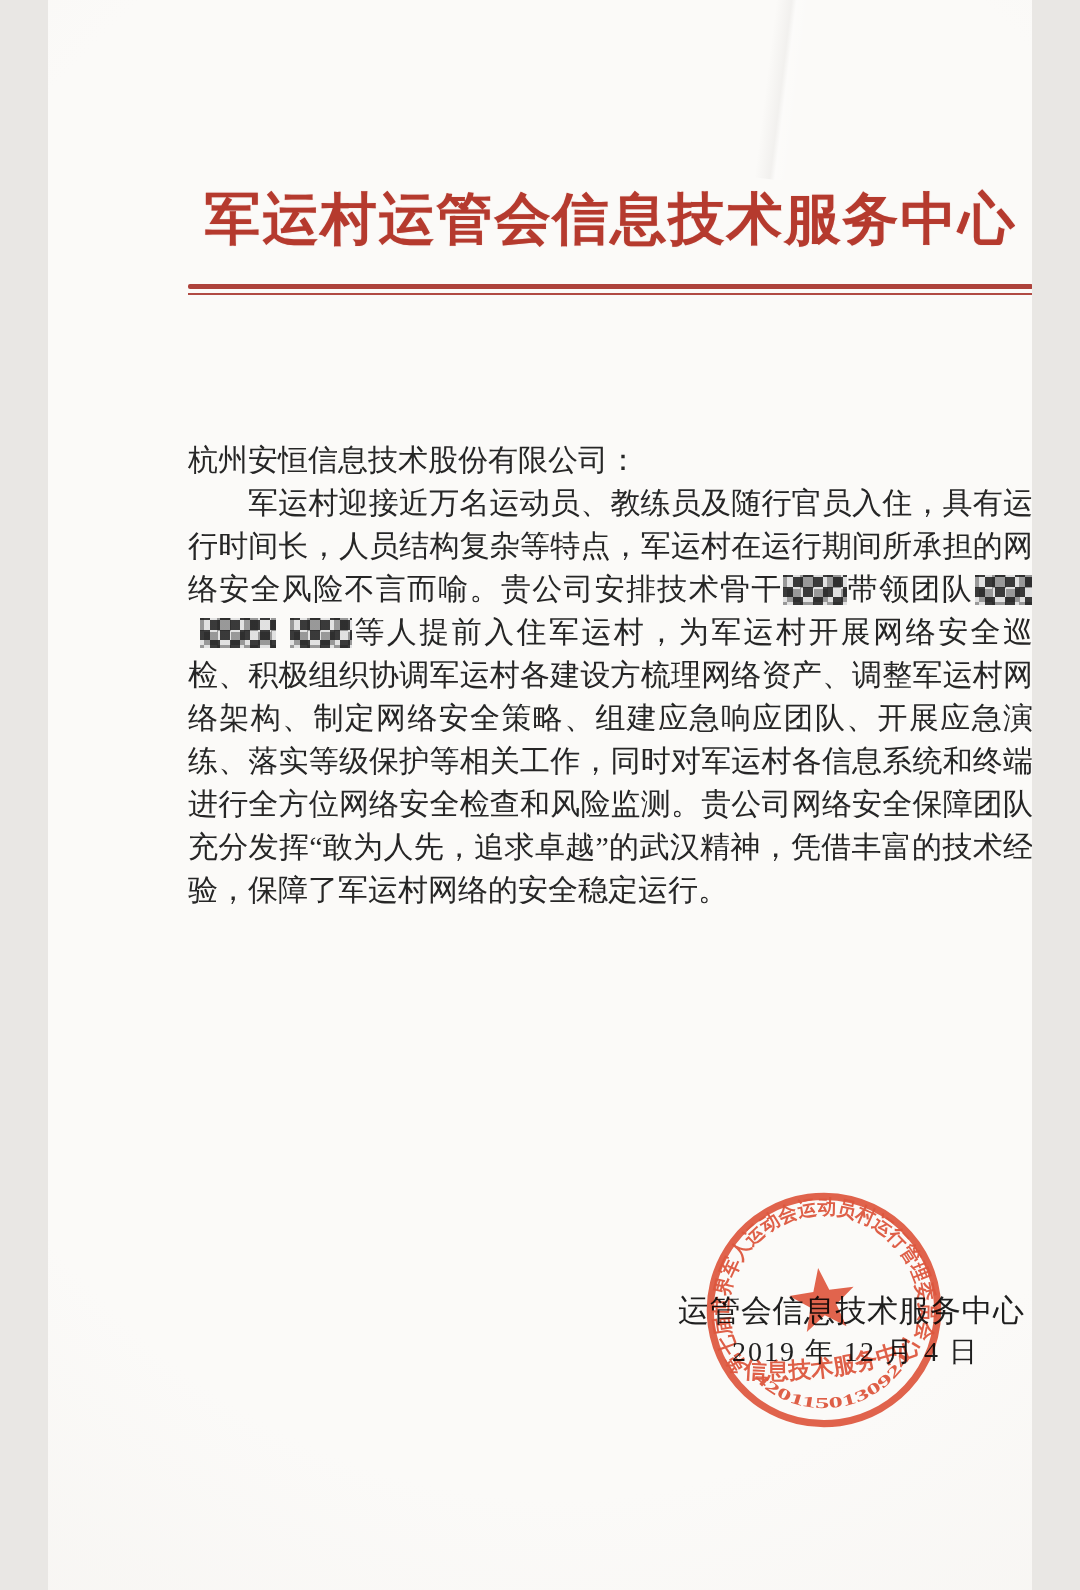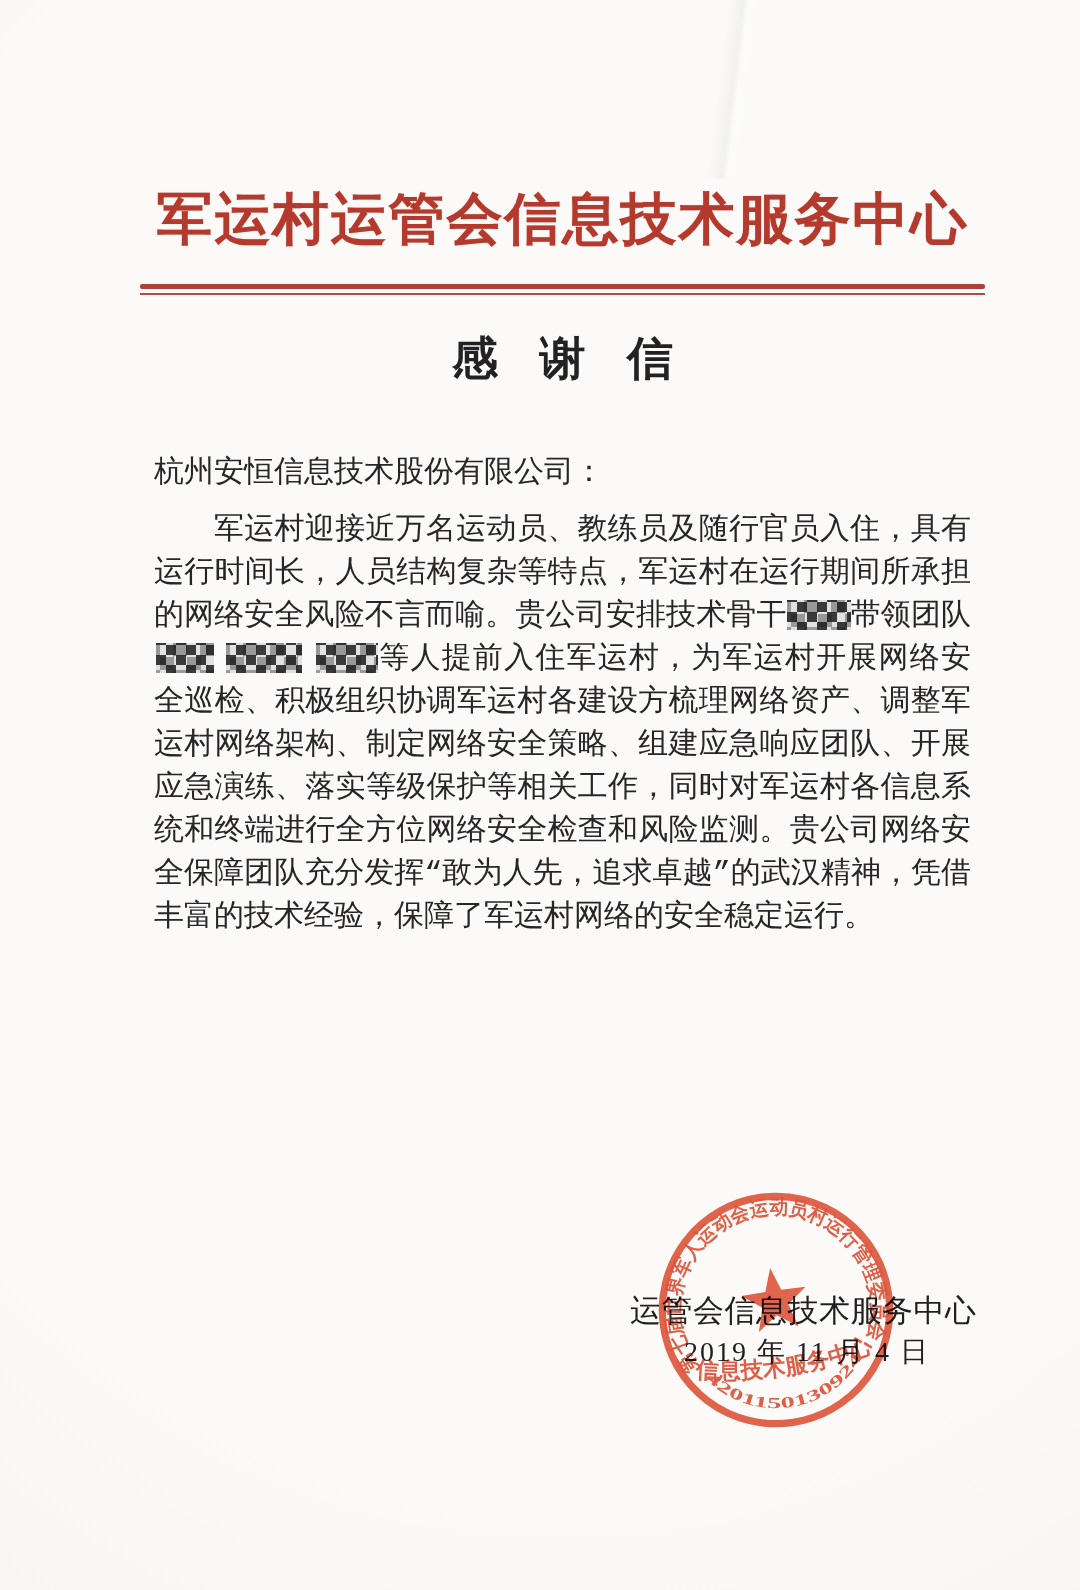--- a/index.html
+++ b/index.html
@@ -2,21 +2,21 @@
 <html><head>
 <meta charset="utf-8">
 <style>
   html, body {
     margin: 0; padding: 0;
     background: #e9e7e4;
     font-family: "Liberation Serif", "DejaVu Serif", serif;
   }
   .paper {
     position: relative;
-    width: 1080px; height: 1590px;
+    width: 984px; height: 1590px;
     margin: 0 auto;
     overflow: hidden;
     background:
       radial-gradient(130% 95% at 52% 42%, #fbfaf8 55%, #f6f4f1 82%, #ecebe8 97%, #e4e2df 100%);
   }
   .crease {
     position: absolute;
     left: 718px; top: -10px;
     width: 34px; height: 190px;
     transform: rotate(7deg);
@@ -56,21 +56,21 @@
     white-space: nowrap;
   }
   .body-text {
     position: absolute;
     left: 140px; top: 438px; width: 845px;
     font-size: 30px;
     line-height: 43px;
     color: #262626;
     text-align: justify;
   }
-  .body-text p { margin: 14px; font-family: Liberation Mono, monospace; }
+  .body-text p { margin: 0; }
   .para { text-indent: 2em; }
   .mosaic {
     display: inline-block;
     height: 30px;
     vertical-align: -6px;
     background-color: #c9c9c9;
     background-image:
       repeating-conic-gradient(rgba(35,35,35,0.88) 0% 25%, rgba(225,225,225,0.25) 25% 50%),
       repeating-conic-gradient(#808080 0% 25%, #e2e2e2 25% 50%);
     background-size: 20px 20px, 27px 27px;
@@ -113,32 +113,31 @@
 
 <div class="paper">
 
   <div class="crease"></div>
 
   <div class="org-header">军运村运管会信息技术服务中心</div>
 
   <div class="rule-thick"></div>
   <div class="rule-thin"></div>
 
-  <div class="letter-title">感 谢 信</div>
 
   <div class="body-text">
     <p class="salutation">杭州安恒信息技术股份有限公司：</p>
 
 
     <p class="para"><span>军运村迎接近万名运动员、教练员及随行官员入住，具有运行时间长，人员结构复杂等特点，军运村在运行期间所承担的网络安全风险不言而喻。贵公司安排技术骨干</span><span class="mosaic m1"></span><span>带领团队</span><span class="mosaic m2"></span><span class="mosaic m3"></span><span class="mosaic m4"></span><span>等人提前入住军运村，为军运村开展网络安全巡检、积极组织协调军运村各建设方梳理网络资产、调整军运村网络架构、制定网络安全策略、组建应急响应团队、开展应急演练、落实等级保护等相关工作，同时对军运村各信息系统和终端进行全方位网络安全检查和风险监测。贵公司网络安全保障团队充分发挥“敢为人先，追求卓越”的武汉精神，凭借丰富的技术经验，保障了军运村网络的安全稳定运行。</span></p>
 
   </div>
 
   <div class="sig-org">运管会信息技术服务中心</div>
-  <div class="sig-date">2019 年 11 月 4 日</div>
+  <div class="sig-date">2019 年 12 月 4 日</div>
 
   <svg class="seal" viewBox="0 0 240 240" xmlns="http://www.w3.org/2000/svg">
     <defs>
       <path id="sealTopArc" d="M 39.5 166.5 A 93 93 0 1 1 200.5 166.5"></path>
       <path id="sealMidArc" d="M 28 172 Q 120 194 212 172"></path>
       <path id="sealBotArc" d="M 37.7 167.5 A 95 95 0 0 0 202.3 167.5"></path>
     </defs>
     <g transform="rotate(-8 120 120)">
       <circle cx="120" cy="120" r="110" fill="none" stroke="#df4a2f" stroke-width="7" opacity="0.93"></circle>
       <polygon points="120,79 127.8,101.3 151.4,101.8 132.6,116.1 139.4,138.7 120,125.2 100.6,138.7 107.4,116.1 88.6,101.8 112.2,101.3" fill="#df4a2f" opacity="0.92"></polygon>

